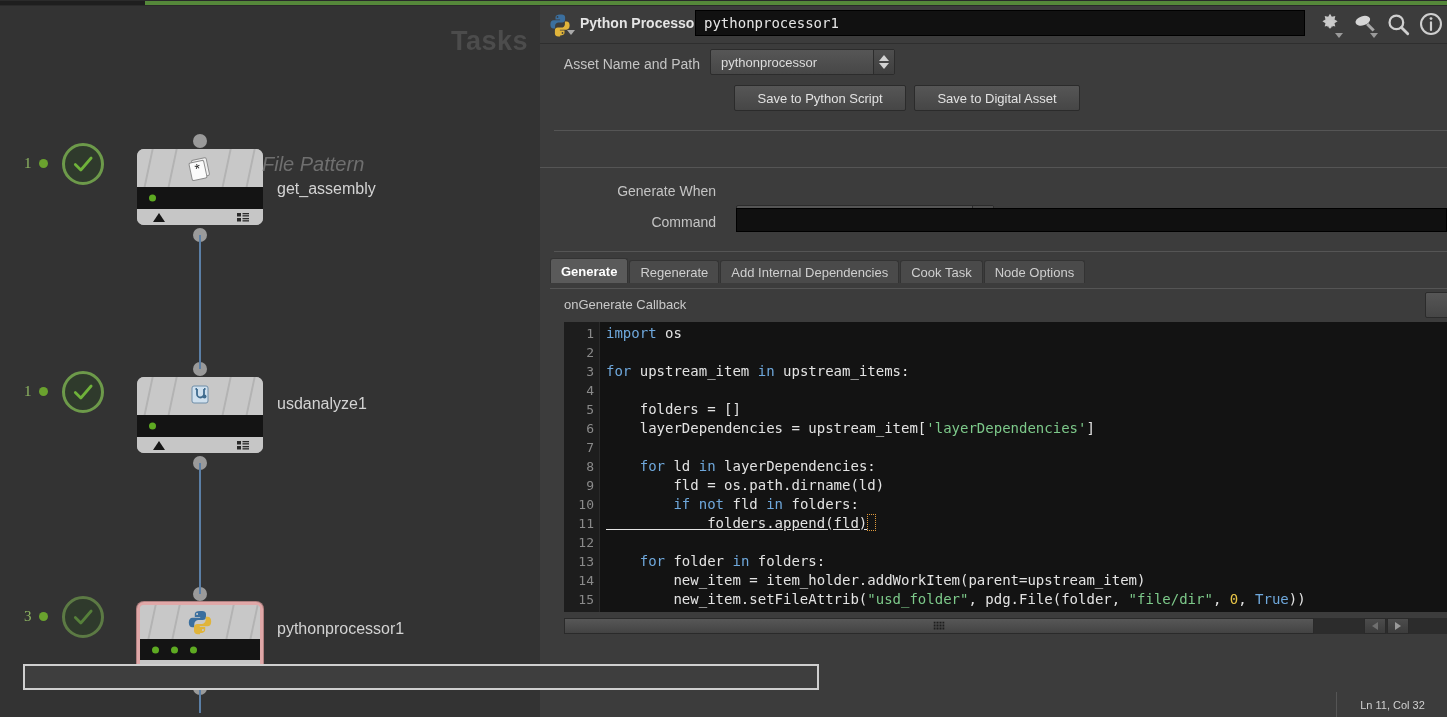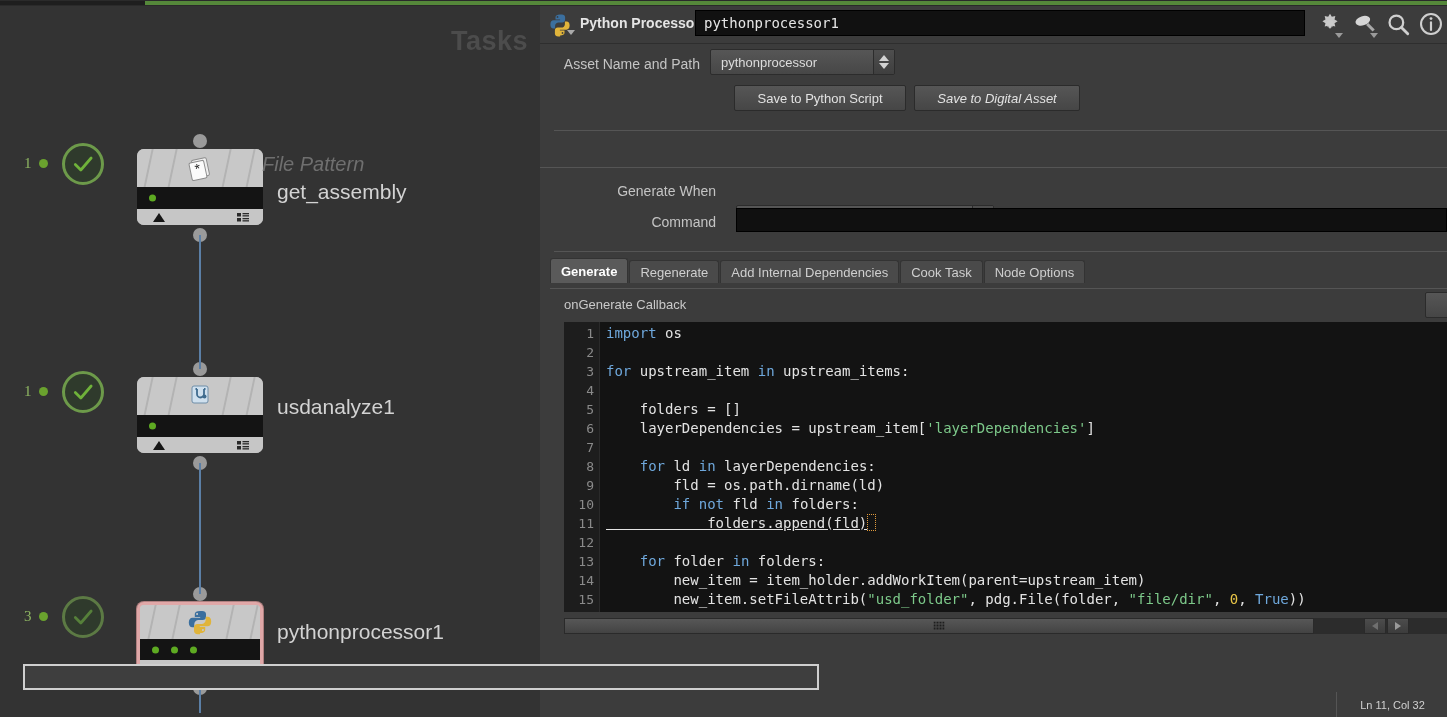--- a/index.html
+++ b/index.html
@@ -134,21 +134,21 @@
     width: 2px;
     background: #5b7fa6;
   }
   .node-type {
     position: absolute;
     font-size: 20px; color: #6f6f6f;
     white-space: nowrap;
   }
   .node-name {
     position: absolute;
-    font-size: 21px; color: #d3d3d3;
+    font-size: 16px; color: #d3d3d3;
     white-space: nowrap;
   }
 
   
   #params {
     position: absolute; left: 540px; top: 6px;
     width: 907px; height: 711px;
     background: #3c3c3c;
     overflow: hidden;
   }
@@ -605,21 +605,21 @@
       <div class="combo" style="left:170px; top:43px; width:185px; height:26px;">
         <span class="cval">pythonprocessor</span>
         <span class="spin">
             <i class="up"></i>
             <i class="dn"></i>
           </span>
       </div>
 
 
       <div class="btn" style="left:194px; top:79px; width:172px; height:26px;">Save to Python Script</div>
-      <div class="btn" style="left:374px; top:79px; width:166px; height:26px;font-style:italic;">Save to Digital Asset</div>
+      <div class="btn" style="left:374px; top:79px; width:166px; height:26px;">Save to Digital Asset</div>
 
       <div class="divider" style="left:14px; top:124px; width:893px;"></div>
 
 
       <div id="proc-body"></div>
 
       <div class="row-label" style="left:0px; top:177px; width:176px;">Generate When</div>
       <div class="combo" style="left:196px; top:171px; width:258px; height:26px;margin-top:28px;">
         <span class="cval">Automatic</span>
         <span class="spin">

